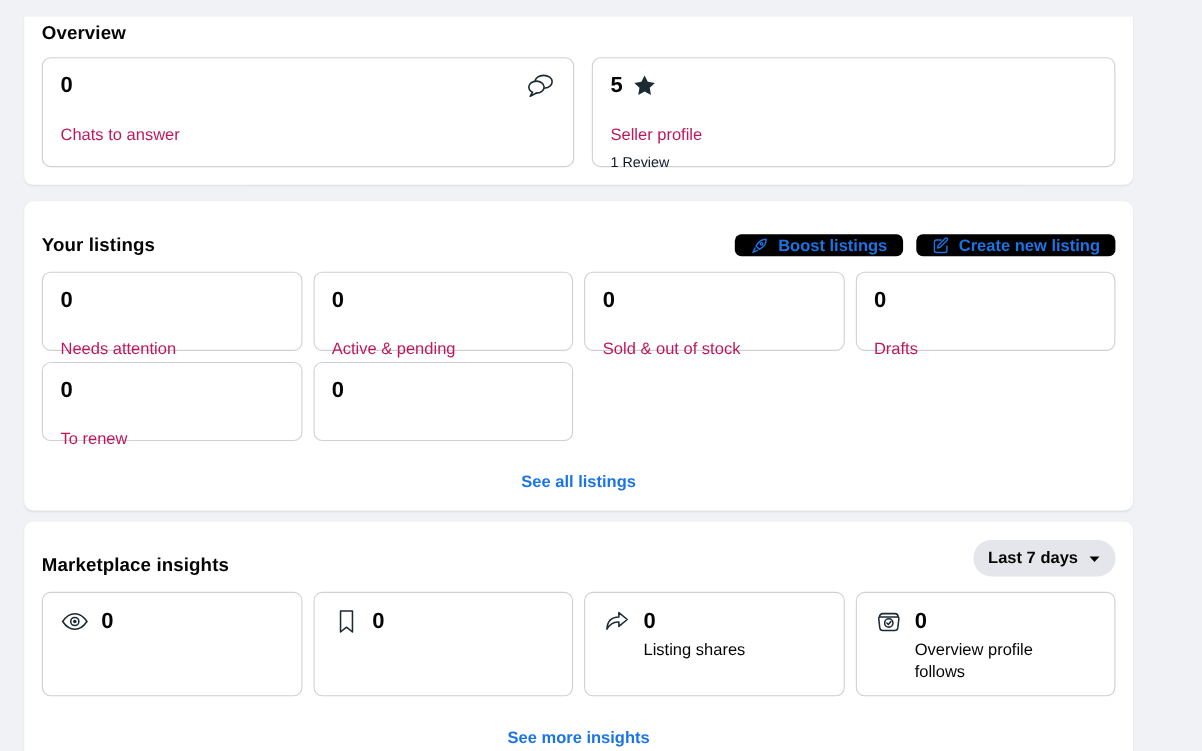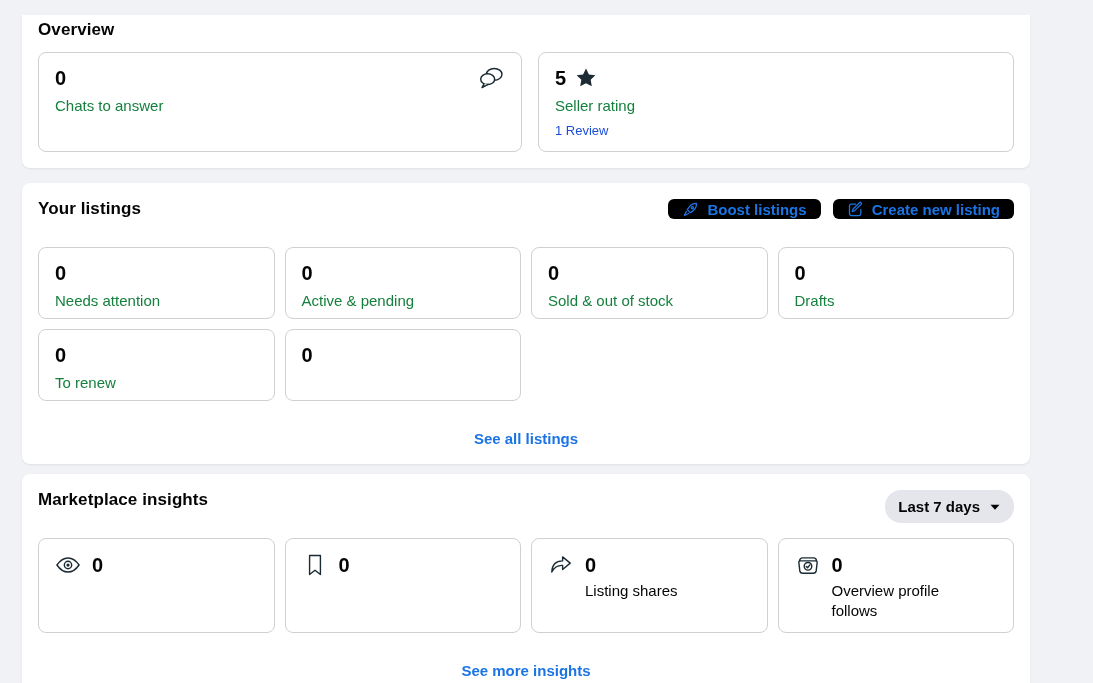--- a/index.html
+++ b/index.html
@@ -30,21 +30,21 @@
   h2.section-title {
     font-size: 17px;
     font-weight: 700;
     color: #050505;
     letter-spacing: 0.1px;
   }
   .panel-overview h2.section-title { margin-bottom: 12px; }
 
   .section-head {
     display: flex;
-    align-items: flex-start;
+    align-items: flex-end;
     justify-content: space-between;
     margin-bottom: 14px;
     min-height: 34px;
   }
 
   .card {
     background: #fff;
     border: 1px solid #ced0d4;
     border-radius: 8px;
     padding: 13px 16px;
@@ -52,26 +52,26 @@
   }
   .num {
     font-size: 20px;
     font-weight: 700;
     line-height: 24px;
     color: #050505;
   }
   .lbl {
     font-size: 15px;
     line-height: 20px;
-    color: #15803d;
-    margin-top: 6px;
+    color: #be185d;
+    margin-top: 23px;
   }
   .sub {
     font-size: 13px;
-    color: #1d4ed8;
+    color: #0f172a;
     margin-top: 7px;
   }
 
   
   .overview-grid {
     display: grid;
     grid-template-columns: 484px 1fr;
     gap: 16px;
   }
   .overview-card { height: 100px; position: relative; }
@@ -165,21 +165,21 @@
 
         <div class="card overview-card">
           <div class="num-row">
             <span class="num">5</span>
             <span class="icon">
               <svg width="22" height="22" viewBox="0 0 24 24" fill="#1c2b33">
                 <path d="M12 1.7 L15.2 8.1 L22.2 9.1 L17.1 14 L18.3 21 L12 17.7 L5.7 21 L6.9 14 L1.8 9.1 L8.8 8.1 Z"></path>
               </svg>
             </span>
           </div>
-          <div class="lbl">Seller rating</div>
+          <div class="lbl">Seller profile</div>
           <div class="sub">1 Review</div>
         </div>
 
       </div>
     </section>
 
     <section class="panel panel-listings">
       <div class="section-head">
         <h2 class="section-title">Your listings</h2>
         <div class="btn-row">

